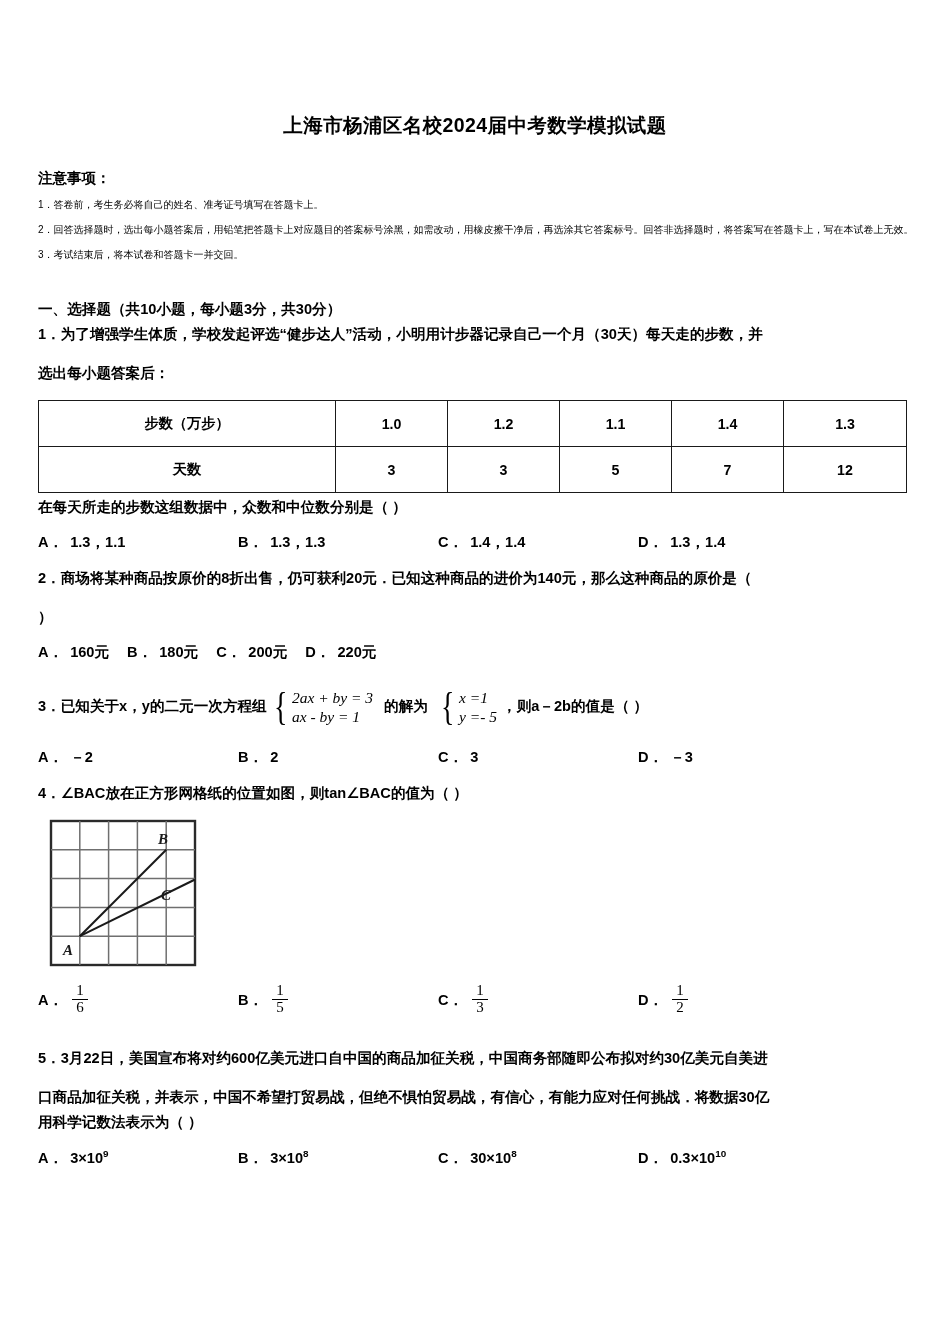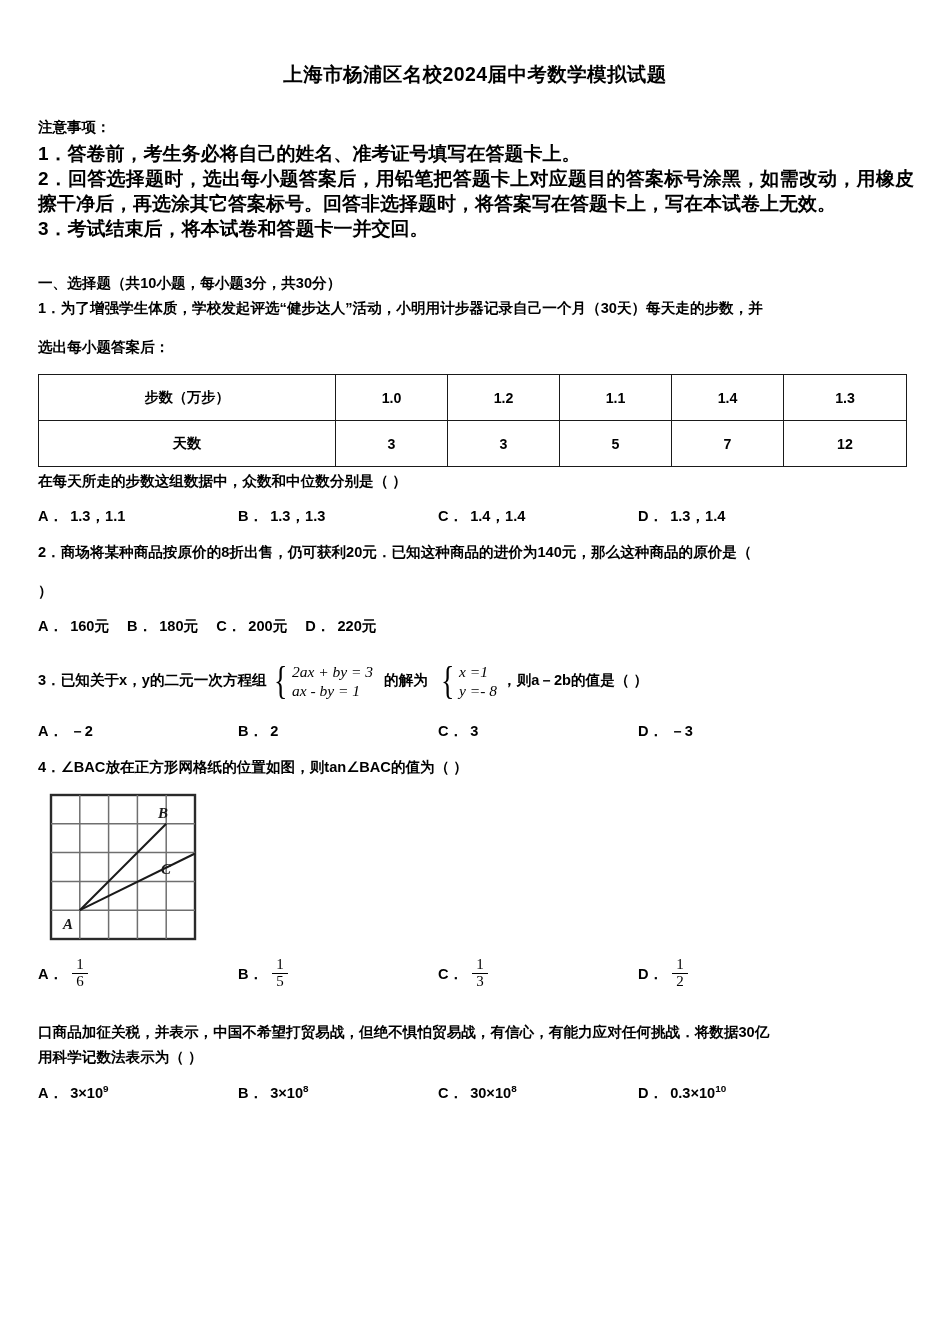--- a/index.html
+++ b/index.html
@@ -23,39 +23,39 @@
     position: relative;
   }
 
   
   .doc-title {
     text-align: center;
     font-weight: bold;
     font-size: 19.5px;
     letter-spacing: 0.4px;
     margin: 0;
-    padding-top: 61px;
+    padding-top: 112px;
     padding-bottom: 0;
     font-family: "Liberation Sans", "DejaVu Sans", sans-serif;
   }
 
   
   .content {
     padding: 0 36px 0 38px;
   }
   .notice-head {
     font-weight: bold;
     font-size: 14.5px;
     margin-top: 30px;
     margin-bottom: 4px;
     font-family: Liberation Mono, monospace;
   }
   .notice-line {
-    font-weight: bold;
-    font-size: 19px;
+    font-weight: normal;
+    font-size: 10px;
     line-height: 25px;
     font-family: "Liberation Sans", "DejaVu Sans", sans-serif;
     text-align: justify;
   }
   .section-head {
     font-weight: bold;
     font-size: 14.6px;
     margin-top: 30px;
     line-height: 25px;
     font-family: "Liberation Sans", "DejaVu Sans", sans-serif;
@@ -228,21 +228,21 @@
       <span>3．已知关于x，y的二元一次方程组</span>
       <span class="brace">{</span>
       <span class="eqs">
         <span>2ax + by = 3</span>
         <span>ax - by = 1</span>
       </span>
       <span class="mid-label">的解为</span>
       <span class="brace">{</span>
       <span class="eqs">
         <span>x =1</span>
-        <span>y =- 8</span>
+        <span>y =- 5</span>
       </span>
       <span>，则a－2b的值是（     ）</span>
     </div>
 
     <div class="opts">
       <div class="opt"><span class="opt-lbl">A．</span><span>－2</span></div>
       <div class="opt"><span class="opt-lbl">B．</span><span>2</span></div>
       <div class="opt"><span class="opt-lbl">C．</span><span>3</span></div>
       <div class="opt"><span class="opt-lbl">D．</span><span>－3</span></div>
     </div>
@@ -283,20 +283,21 @@
             <span class="num">1</span>
             <span class="den">3</span>
           </span></div>
       <div class="opt"><span class="opt-lbl">D．</span><span class="frac">
             <span class="num">1</span>
             <span class="den">2</span>
           </span></div>
     </div>
 
     <div class="q-gap"></div>
+    <div class="q-text spaced">5．3月22日，美国宣布将对约600亿美元进口自中国的商品加征关税，中国商务部随即公布拟对约30亿美元自美进</div>
     <div class="q-text spaced">口商品加征关税，并表示，中国不希望打贸易战，但绝不惧怕贸易战，有信心，有能力应对任何挑战．将数据30亿</div>
     <div class="q-text">用科学记数法表示为（     ）</div>
 
     <div class="opts">
       <div class="opt"><span class="opt-lbl">A．</span><span>3×10</span><sup>9</sup></div>
       <div class="opt"><span class="opt-lbl">B．</span><span>3×10</span><sup>8</sup></div>
       <div class="opt"><span class="opt-lbl">C．</span><span>30×10</span><sup>8</sup></div>
       <div class="opt"><span class="opt-lbl">D．</span><span>0.3×10</span><sup>10</sup></div>
     </div>
 

